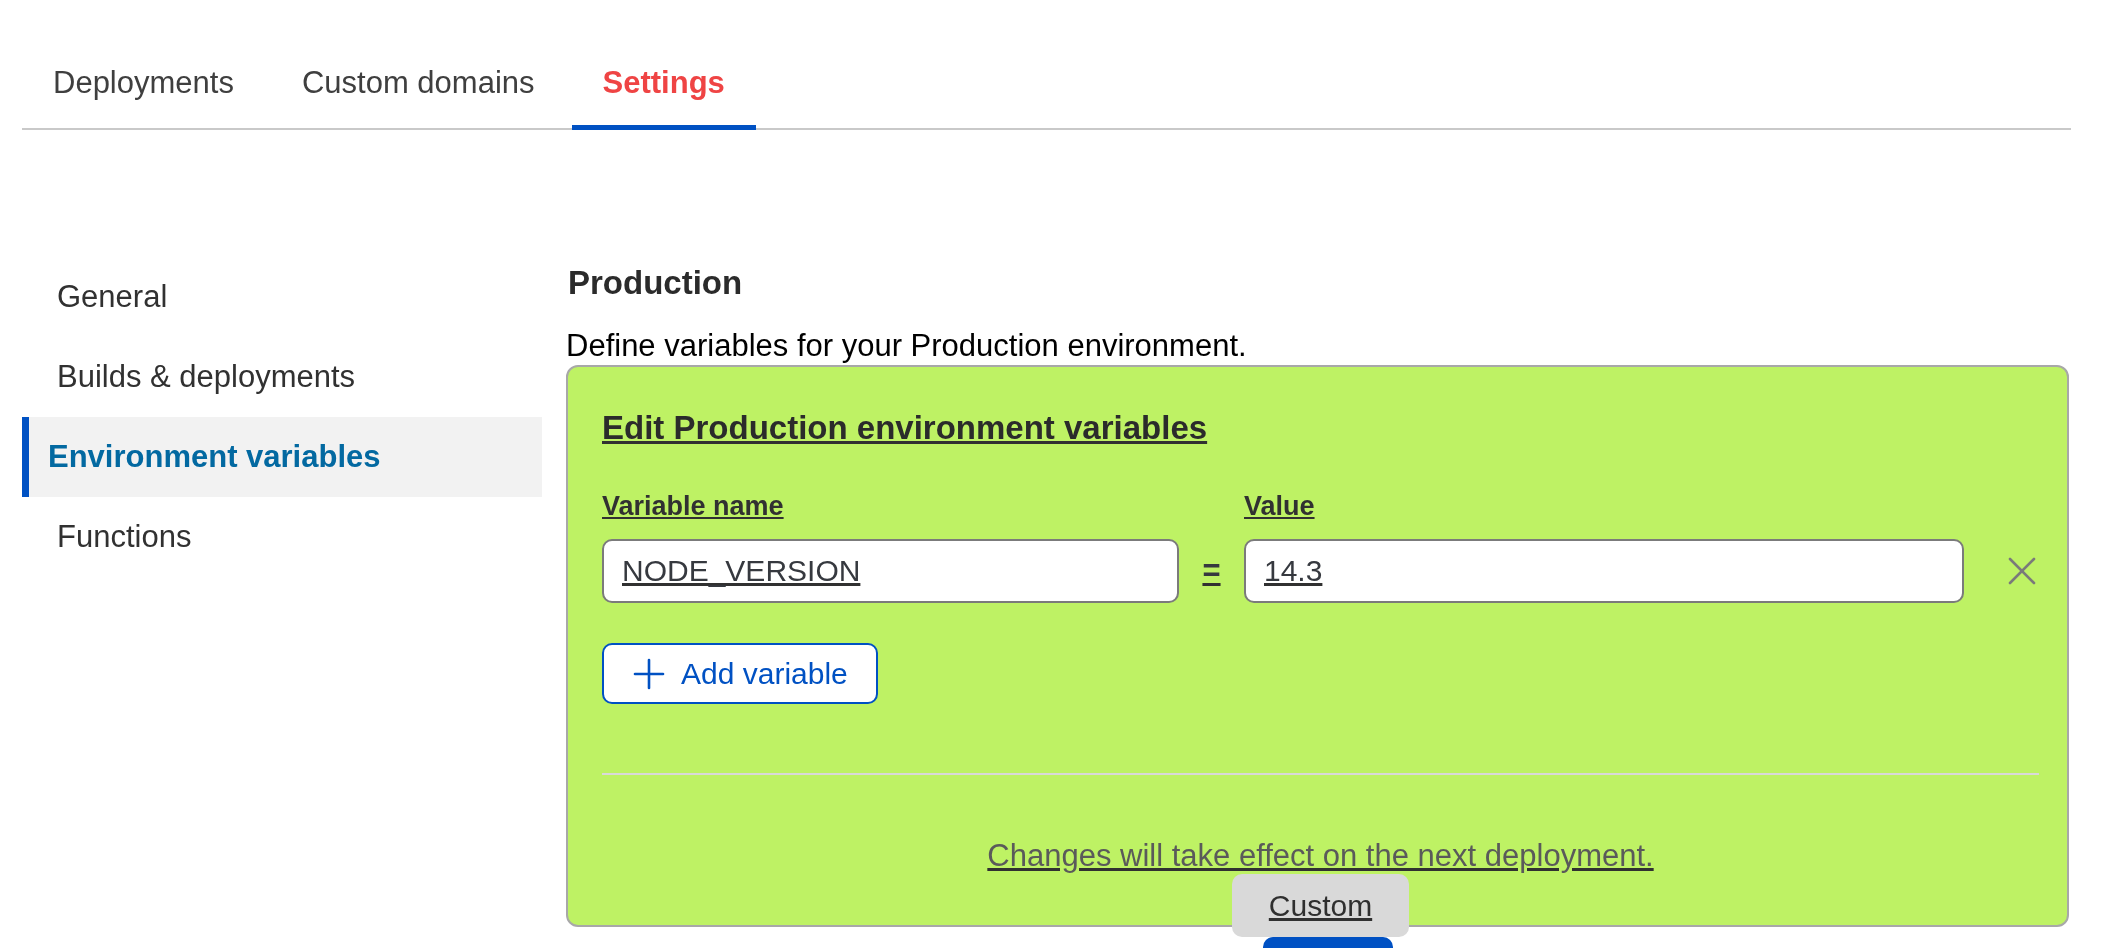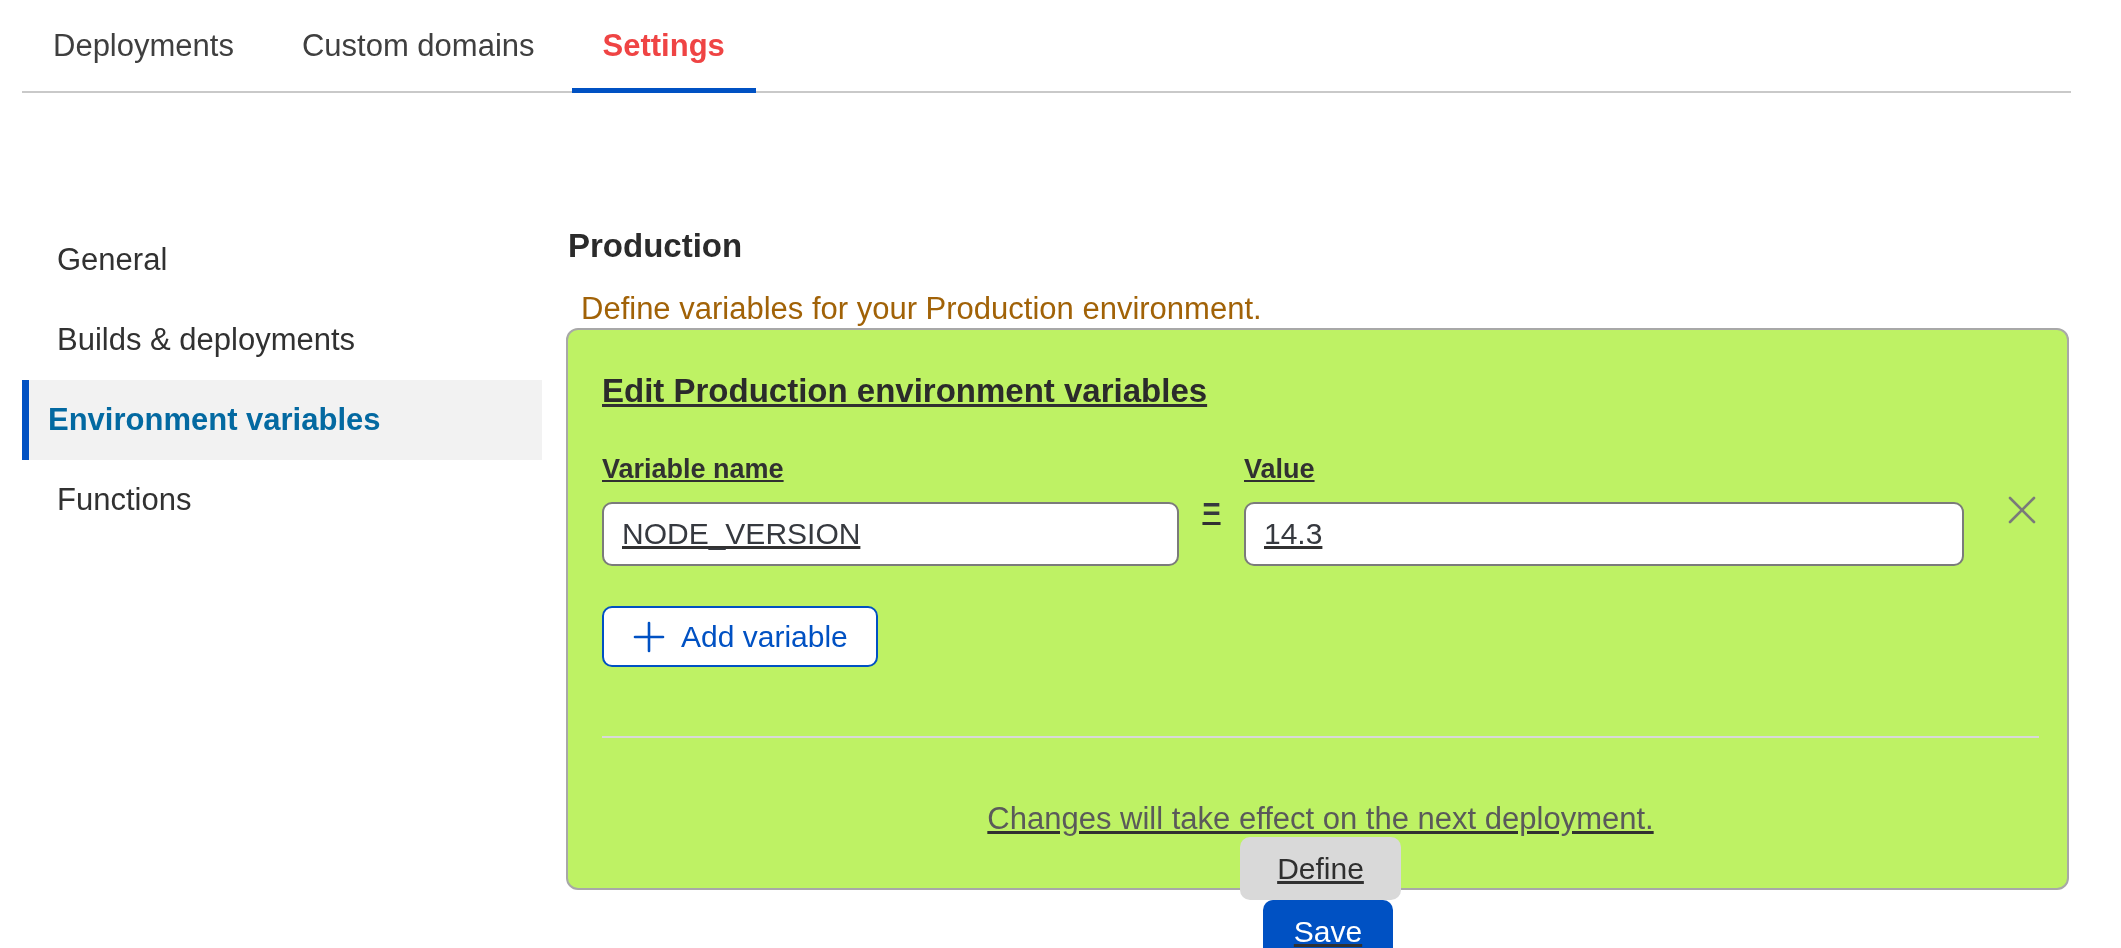--- a/index.html
+++ b/index.html
@@ -11,22 +11,23 @@
     color: #313131;
     overflow: hidden;
   }
   .page { padding: 0 50px 0 22px; }
 
   
   .tabbar {
     display: flex;
     align-items: flex-end;
     gap: 6px;
-    padding-top: 16px;
+    padding-top: 30px;
     border-bottom: 2px solid #c9c9c9;
+    margin-top: 23px;
   }
   .tab {
     padding: 12px 31px 24px;
     font-size: 31px;
     color: #3f3f3f;
     border-bottom: 5px solid transparent;
     margin-bottom: -2px;
     cursor: pointer;
     white-space: nowrap;
   }
@@ -63,23 +64,23 @@
   .main { padding-left: 24px; }
   .page-title {
     font-size: 33px;
     font-weight: 700;
     color: #2b2b2b;
     margin: 6px 0 0 2px;
     line-height: 40px;
   }
   .page-desc {
     font-size: 31px;
-    margin: 24px 0 0 15px;
+    margin: 24px 0 0 0;
     line-height: 38px;
-    color: #a16207;
+    color: #000000;
   }
 
   
   .card {
     width: 1503px;
     height: 562px;
     border: 2px solid #a8a8a8;
     border-radius: 12px;
     padding: 42px 28px 0 34px;
     background: #bef264;
@@ -87,21 +88,21 @@
   }
   .card-title {
     font-size: 33px;
     font-weight: 700;
     color: #2b2b2b;
     line-height: 38px;
   }
 
   .fields-row {
     display: flex;
-    align-items: center;
+    align-items: flex-end;
     margin-top: 44px;
   }
   .field-col-name  { width: 577px; }
   .field-col-value { width: 720px; }
   .field-label {
     font-size: 27px;
     font-weight: 700;
     color: #313131;
     display: block;
   }
@@ -254,19 +255,19 @@
               <line x1="3" y1="17" x2="31" y2="17" stroke="#0051c3" stroke-width="2.6" stroke-linecap="round"></line>
             </svg>
           </span>
           <span>Add variable</span>
         </button>
 
         <div class="divider"></div>
 
         <div class="card-footer">
           <div class="footer-note">Changes will take effect on the next deployment.</div>
-          <button class="btn btn-cancel">Define</button>
+          <button class="btn btn-cancel">Custom</button>
           <button class="btn btn-save">Save</button>
         </div>
       </div>
     </div>
   </div>
 </div>
 
 </body></html>

